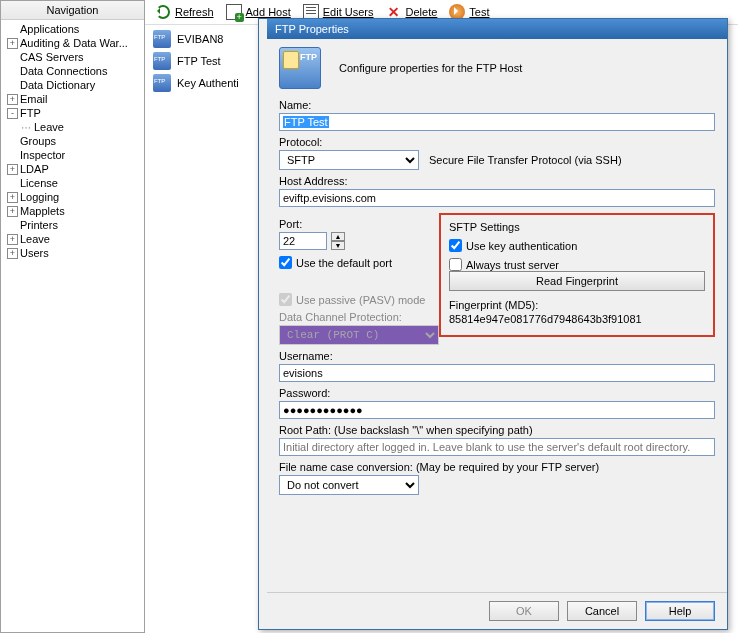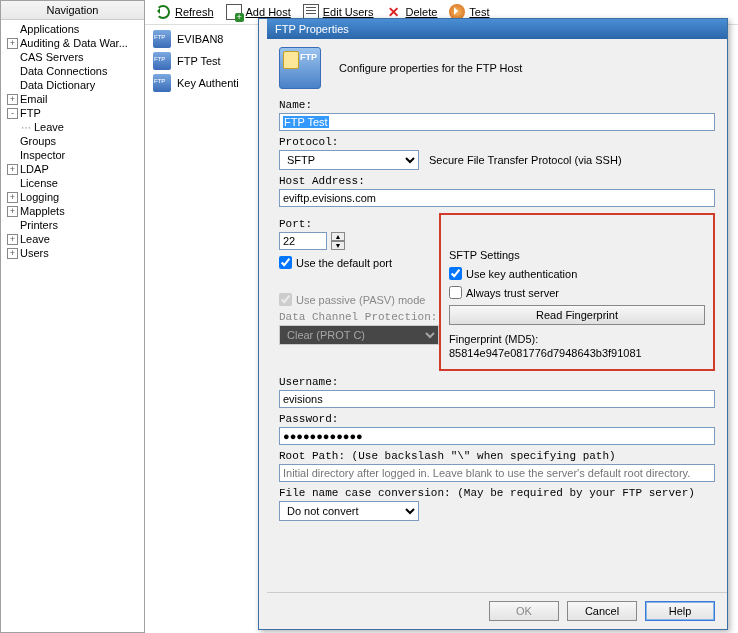--- a/index.html
+++ b/index.html
@@ -98,21 +98,21 @@
 }
 .big-icon::before {
   content: ""; position: absolute; left: 3px; top: 3px;
   width: 14px; height: 16px; background: #ffe79a; border: 1px solid #c8a020;
   border-radius: 2px;
 }
 .big-icon::after {
   content: "FTP"; position: absolute; right: 3px; top: 4px;
   font-size: 9px; color: #fff; font-weight: bold;
 }
-.lbl-row { margin-top: 5px; margin-bottom: 2px; font-family: Liberation Mono, monospace; }
+.lbl-row { margin-top: 5px; margin-bottom: 2px; }
 .txt-input, .sel {
   width: 100%;
   border: 1px solid #7a9ac0;
   padding: 2px 3px;
   font: inherit;
   background: #fff;
 }
 .name-input { background:#fff; }
 .name-input .hl { background:#3399ff; color:#fff; padding:0 1px;}
 .protocol-row { display: flex; align-items: center; gap: 10px; }
@@ -121,24 +121,24 @@
 .colL { width: 160px; }
 .colR { flex: 1; border: 2px solid #d23a2a; padding: 6px 8px 10px 8px; }
 .port-row { display:flex; align-items:center; gap:4px;}
 .port-input { width: 48px; border:1px solid #7a9ac0; padding:2px 3px; font:inherit; }
 .spinner { display:inline-flex; flex-direction:column; }
 .spin-btn { width:14px; height:9px; border:1px solid #888; background:#eee; font-size:7px; line-height:7px; text-align:center; cursor:pointer;}
 .chk { display:flex; align-items:center; gap:4px; margin-top:6px; }
 .chk input { margin:0; }
 .chk.disabled { color:#888;margin-top:24px; }
 .disabled-label { color:#888; }
-.sel.disabled { background:#000000; color:#888; border-color:#bbb; }
-.sftp-title { margin-bottom:4px;margin-top:28px; }
+.sel.disabled { background:#4c1d95; color:#888; border-color:#bbb;font-family:Liberation Mono, monospace; }
+.sftp-title { margin-bottom:4px; }
 .read-btn {
-  width: 100%; margin-top:6px;
+  width: 100%; margin-top:0;
   background: linear-gradient(#f8f8f8,#e0e0e0);
   border:1px solid #888; padding:3px 0; cursor:pointer; font:inherit;
 }
 .fp-lbl { margin-top:8px; }
 .fp-val { margin-top:2px; word-break: break-all; font-size:11px; }
 .txt-input.hint-ph { color:#888; }
 .dlg-buttons {
   border-top:1px solid #ccc;
   padding:8px 12px;
   display:flex; justify-content:flex-end; gap:8px;

